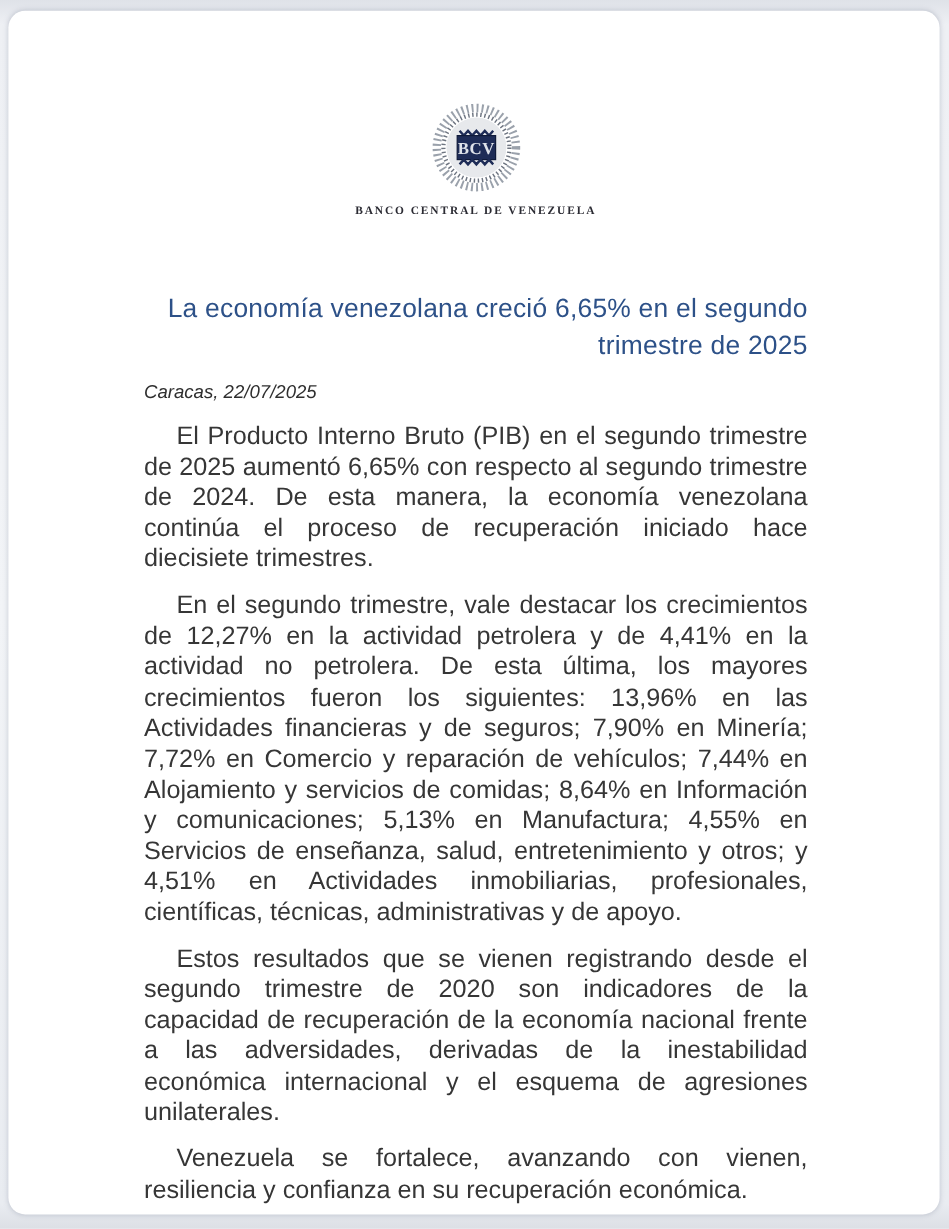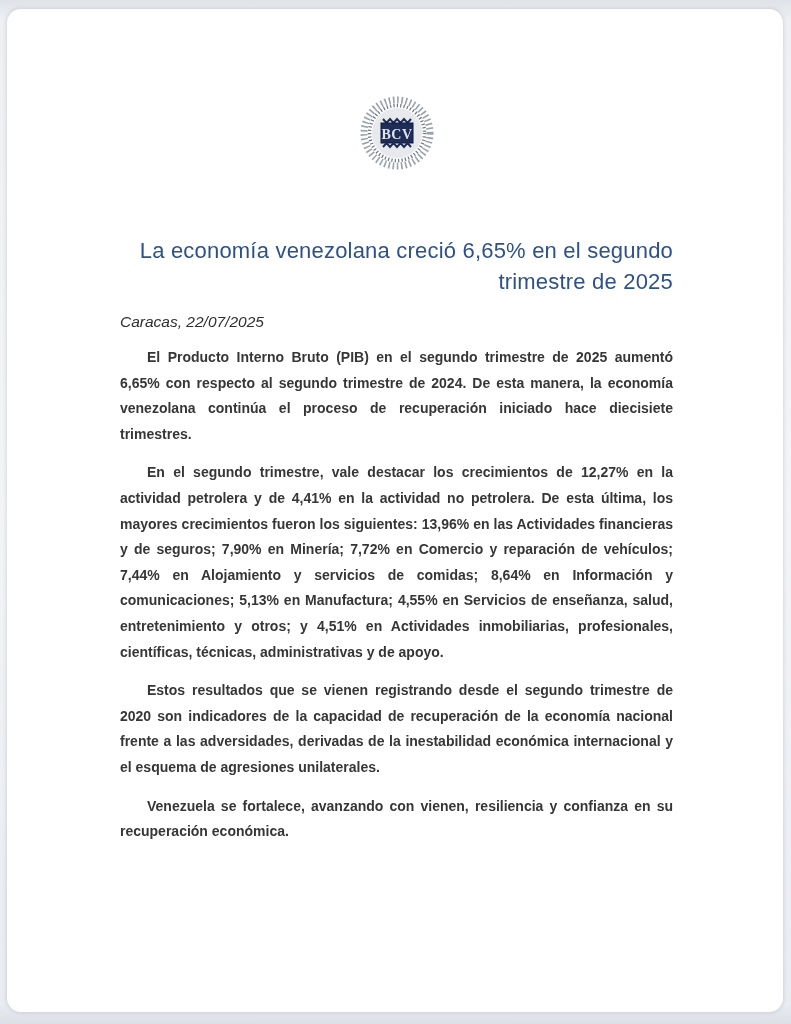--- a/index.html
+++ b/index.html
@@ -21,21 +21,21 @@
     right: 8px;
     bottom: 12px;
     background: #ffffff;
     border-radius: 14px;
     box-shadow: 0 0 4px rgba(120,130,150,0.35);
   }
   .content {
     position: absolute;
     left: 113px;
     right: 110px;
-    top: 10px;
+    top: 0;
   }
   .logo-block {
     margin-top: 76px;
     text-align: center;
   }
   .seal {
     display: inline-block;
   }
   .bank-name {
     margin-top: 5px;
@@ -57,26 +57,25 @@
   }
   .dateline {
     margin-top: 16px;
     text-align: left;
     font-style: italic;
     font-size: 15.5px;
     color: #2f2f2f;
   }
   .body-copy p {
     margin: 0 0 13px 0;
-    font-size: 14px;
+    font-size: 21px;
     line-height: 25.6px;
     color: #363636;
     text-align: justify;
     text-indent: 27px;
-    font-weight: bold;
   }
   .body-copy p:first-child {
     margin-top: 14px;
   }
 </style>
 </head>
 <body>
 
 <div class="page">
   <div class="content">
@@ -91,20 +90,21 @@
           <circle cx="38" cy="38" r="25" fill="#e7e9ec"></circle>
 
           <path d="M24 24 l3.5 4 3.5 -4 3.5 4 3.5 -4 3.5 4 3.5 -4 3.5 4 3.5 -4" fill="none" stroke="#1e2c57" stroke-width="2"></path>
 
           <rect x="22" y="28" width="32" height="20" fill="#1e2c57" stroke="#0f1a3a" stroke-width="1"></rect>
           <text x="38" y="43.5" text-anchor="middle" font-family="Liberation Serif, serif" font-weight="bold" font-size="14" fill="#dfe3ea" letter-spacing="0.5">BCV</text>
 
           <path d="M24 52 l3.5 -4 3.5 4 3.5 -4 3.5 4 3.5 -4 3.5 4 3.5 -4 3.5 4" fill="none" stroke="#1e2c57" stroke-width="2"></path>
         </svg>
       </span>
+      <div class="bank-name">BANCO CENTRAL DE VENEZUELA</div>
     </div>
 
     <h1 class="headline">La economía venezolana creció 6,65% en el segundo trimestre de 2025</h1>
 
     <div class="dateline">Caracas, 22/07/2025</div>
 
     <div class="body-copy">
       <p>El Producto Interno Bruto (PIB) en el segundo trimestre de 2025 aumentó 6,65% con respecto al segundo trimestre de 2024. De esta manera, la economía venezolana continúa el proceso de recuperación iniciado hace diecisiete trimestres.</p>
       <p>En el segundo trimestre, vale destacar los crecimientos de 12,27% en la actividad petrolera y de 4,41% en la actividad no petrolera. De esta última, los mayores crecimientos fueron los siguientes: 13,96% en las Actividades financieras y de seguros; 7,90% en Minería; 7,72% en Comercio y reparación de vehículos; 7,44% en Alojamiento y servicios de comidas; 8,64% en Información y comunicaciones; 5,13% en Manufactura; 4,55% en Servicios de enseñanza, salud, entretenimiento y otros; y 4,51% en Actividades inmobiliarias, profesionales, científicas, técnicas, administrativas y de apoyo.</p>
       <p>Estos resultados que se vienen registrando desde el segundo trimestre de 2020 son indicadores de la capacidad de recuperación de la economía nacional frente a las adversidades, derivadas de la inestabilidad económica internacional y el esquema de agresiones unilaterales.</p>

